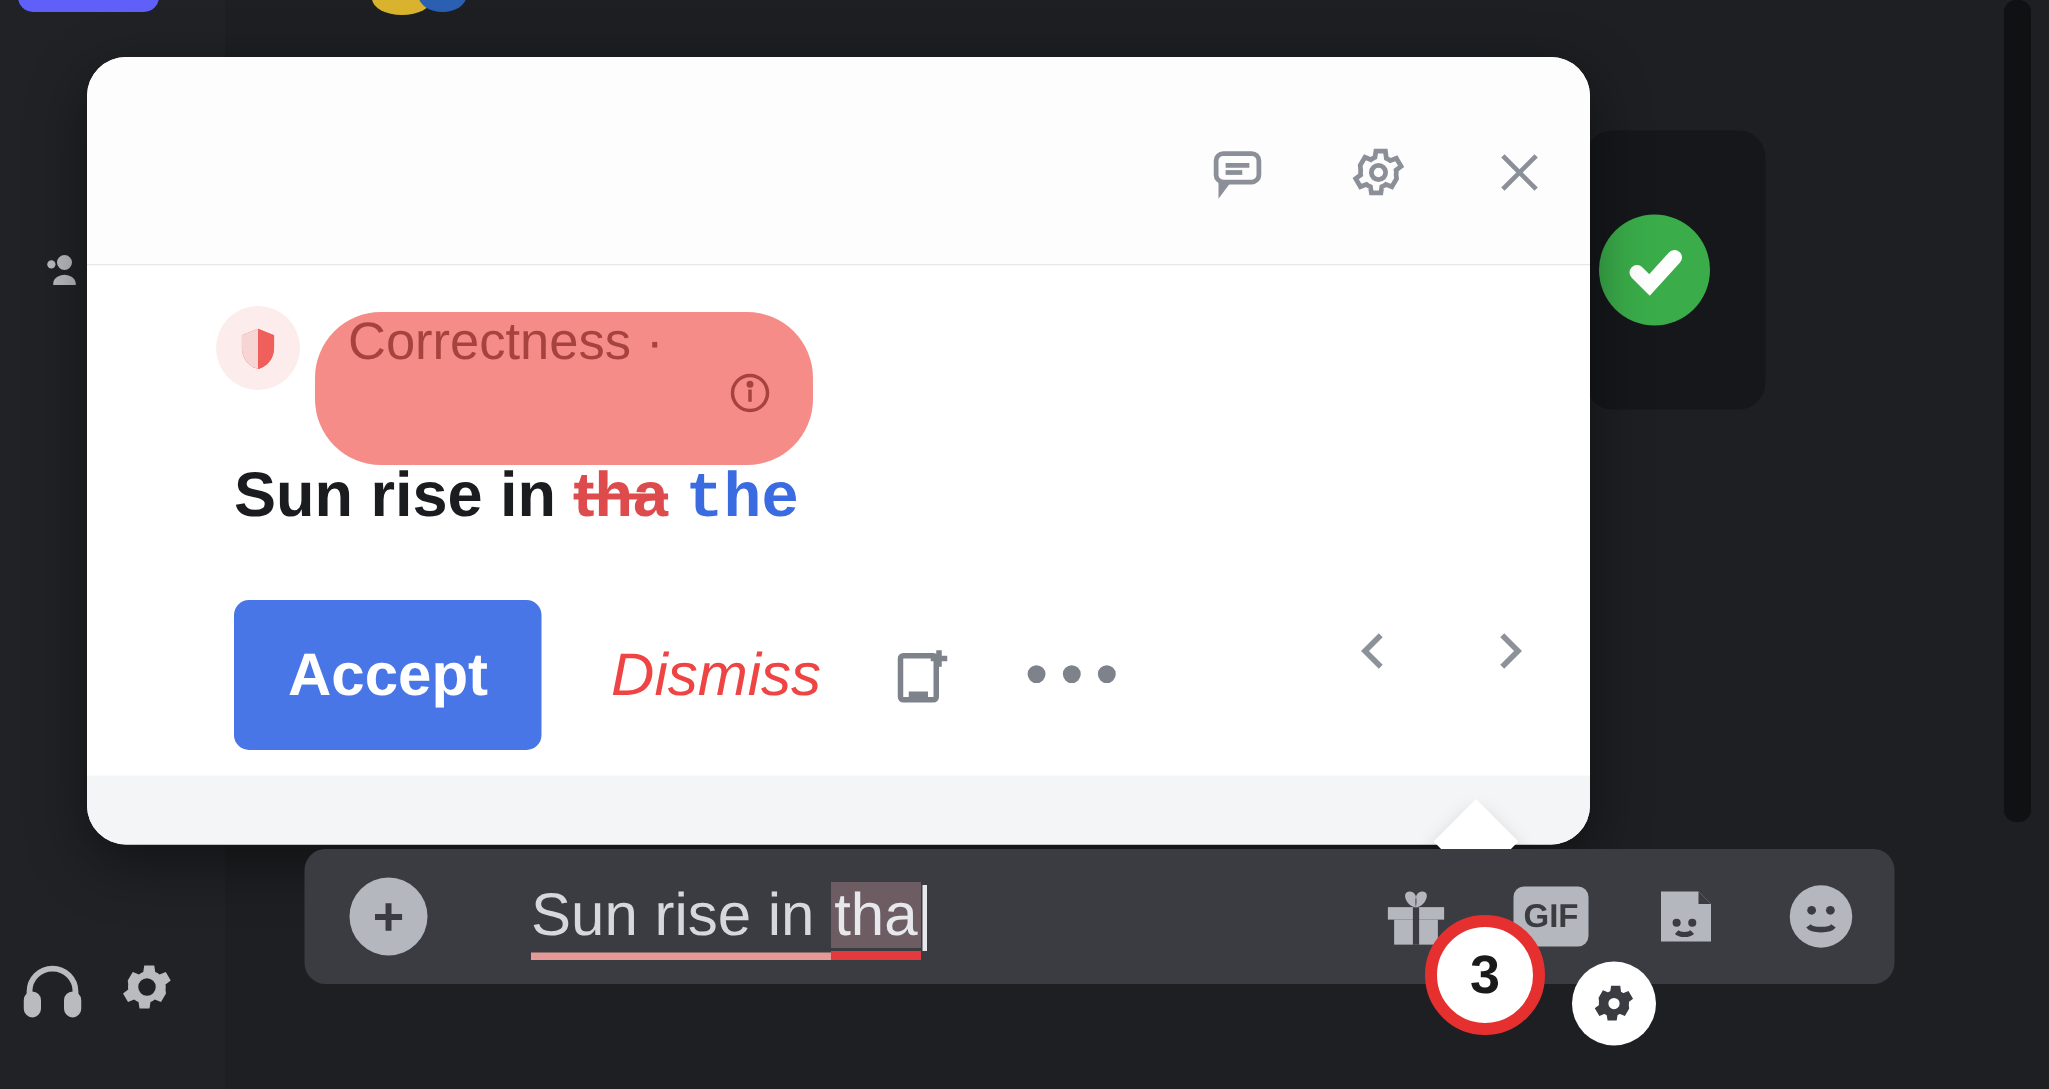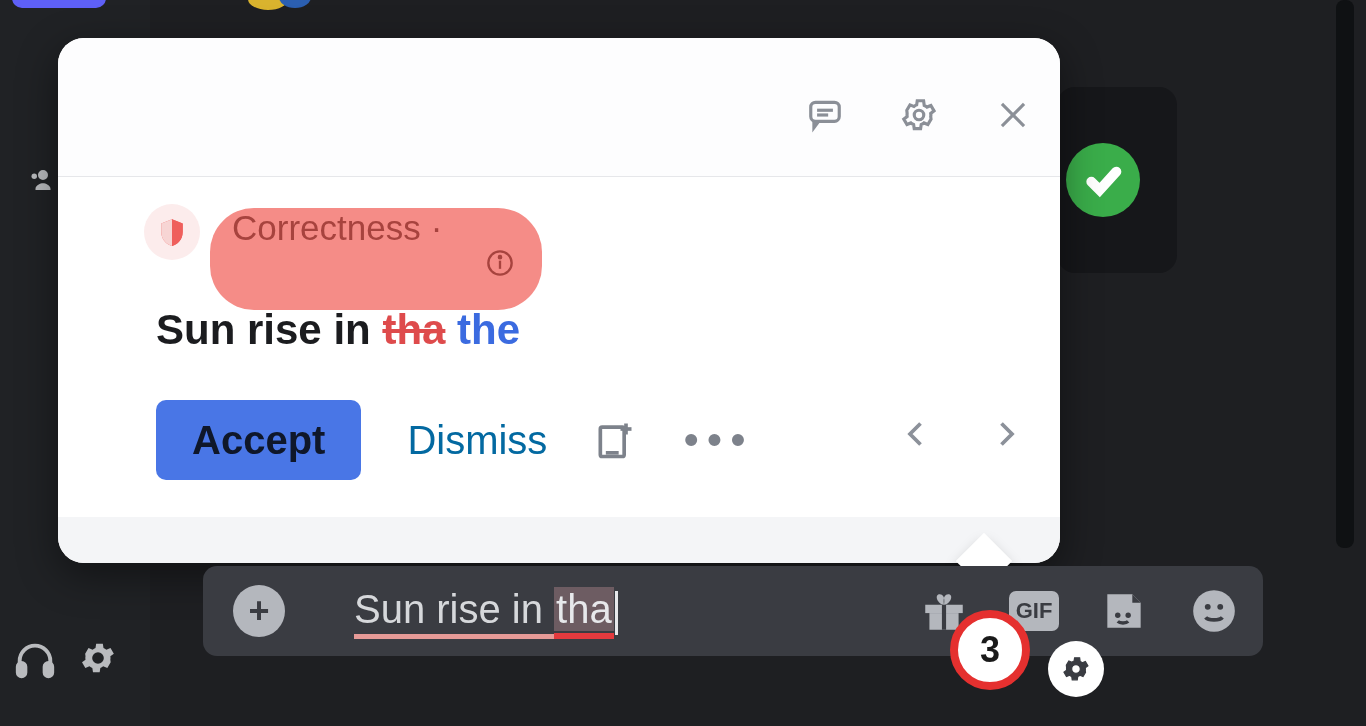--- a/index.html
+++ b/index.html
@@ -38,25 +38,25 @@
   .cat-chip{
     position:absolute;left:152px;top:150px;height:102px;padding:0 90px 0 22px;
     background:#f58c87;border-radius:44px;display:flex;align-items:flex-start;color:#a7433e;font-size:35px;margin-top:20px;
   }
   .cat-chip .sep{margin:0 10px;}
   .cat-chip .info-ic{position:absolute;right:28px;top:50%;margin-top:-14px;width:28px;height:28px;}
   .cat-chip .info-ic svg{width:28px;height:28px;stroke:#a7433e;fill:none;stroke-width:2;}
 
   .sentence{position:absolute;left:98px;top:268px;font-size:42px;color:#1b1c1f;font-weight:600;}
   .sentence .strike{color:#de4b4c;text-decoration:line-through;font-weight:700;}
-  .sentence .sugg{color:#3b6be0;font-weight:700;}
+  .sentence .sugg{color:#3b6be0;font-weight:700;font-family:Liberation Mono, monospace;}
 
   .row-actions{position:absolute;left:98px;top:362px;display:flex;align-items:center;gap:46px;}
-  .btn-accept{background:#4976e6;color:#0f172a;border:none;border-radius:10px;height:80px;padding:0 36px;font-size:40px;font-weight:700;cursor:pointer;}
-  .btn-dismiss{color:#0369a1;font-size:40px;font-weight:500;cursor:pointer;}
+  .btn-accept{background:#4976e6;color:#ffffff;border:none;border-radius:10px;height:100px;padding:0 36px;font-size:40px;font-weight:700;cursor:pointer;}
+  .btn-dismiss{color:#ef4444;font-size:40px;font-weight:500;cursor:pointer;font-style:italic;}
   .mini-ic{width:44px;height:44px;display:flex;align-items:center;justify-content:center;color:#7d828b;cursor:pointer;}
   .mini-ic svg{width:44px;height:44px;stroke:#7d828b;fill:none;stroke-width:2;}
   .dots{font-size:44px;letter-spacing:8px;color:#7d828b;cursor:pointer;line-height:0;}
   .nav-arrows{position:absolute;right:36px;top:378px;display:flex;gap:54px;}
   .nav-arrows .arw{width:36px;height:36px;cursor:pointer;}
   .nav-arrows svg{width:36px;height:36px;stroke:#8c919a;fill:none;stroke-width:2.5;}
 
   .popup .footer{position:absolute;left:0;bottom:0;right:0;height:46px;background:#f4f5f7;border-radius:0 0 26px 26px;}
   .popup .tail{position:absolute;left:906px;bottom:-18px;width:40px;height:40px;background:#fff;transform:rotate(45deg);border-bottom-right-radius:6px;box-shadow:6px 6px 14px rgba(0,0,0,.25);}
 

